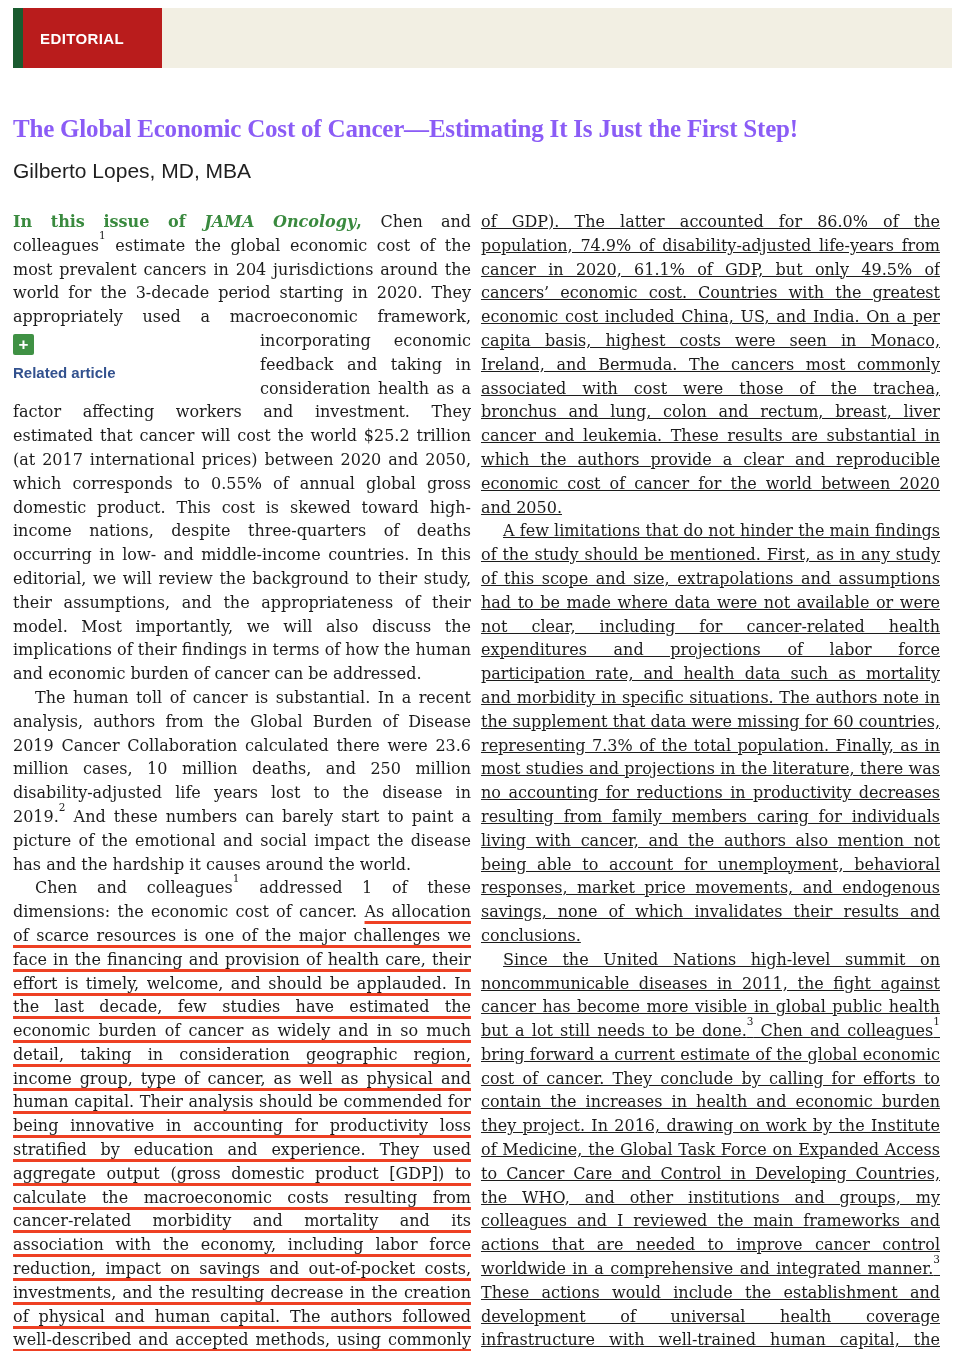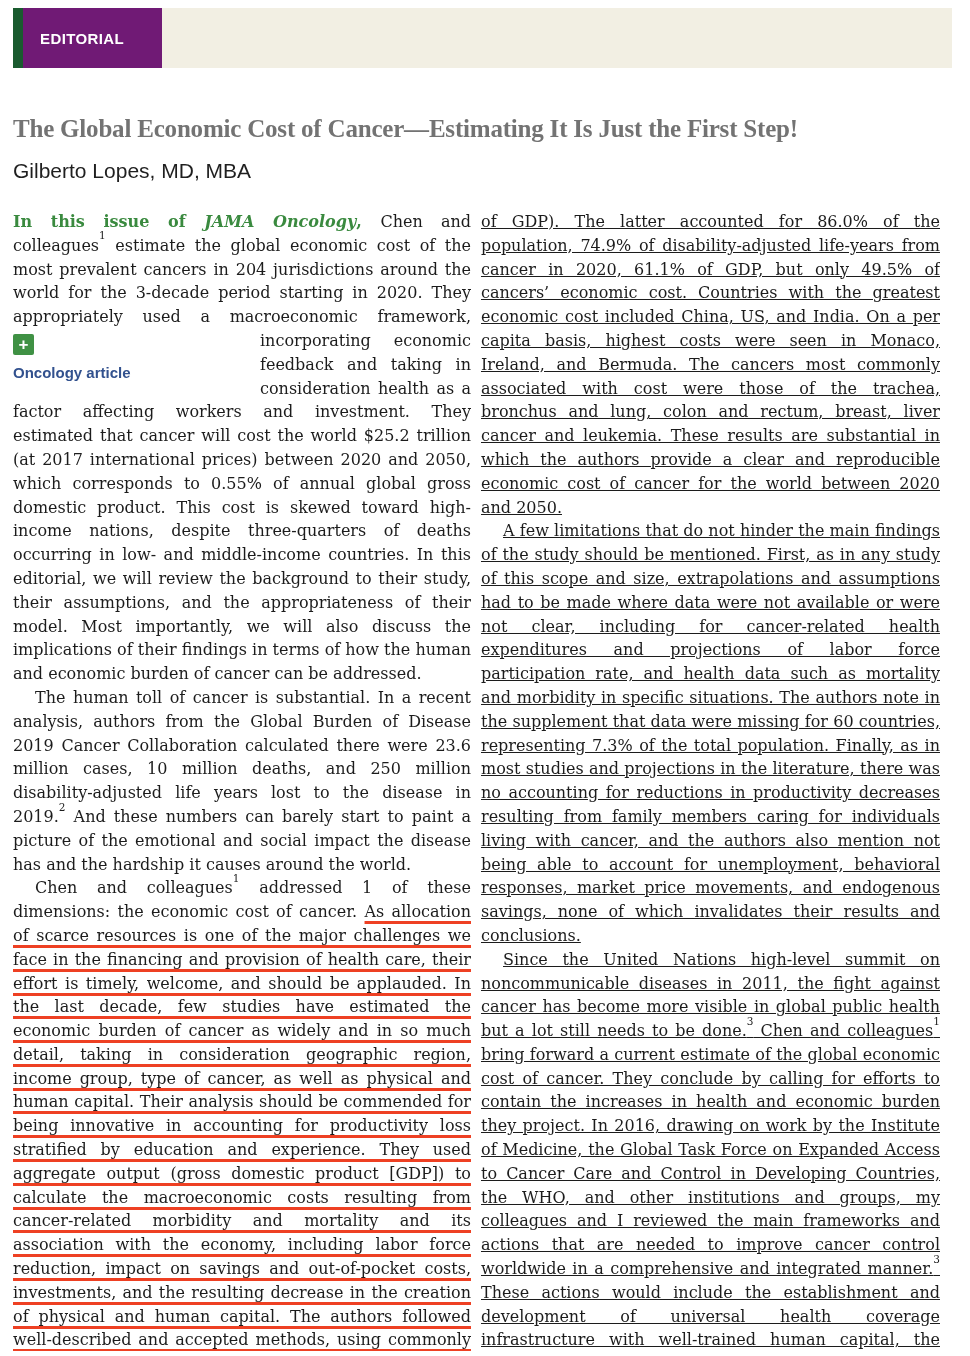--- a/index.html
+++ b/index.html
@@ -19,21 +19,21 @@
     align-items: stretch;
     margin: 8px 18px 0 13px;
     height: 60px;
   }
   .banner-stripe {
     width: 10px;
     background: #1a5b2f;
   }
   .kicker-box {
     width: 139px;
-    background: #701a75;
+    background: #b91c1c;
     display: flex;
     align-items: center;
     padding-left: 17px;
   }
   .kicker-label {
     font-family: "Liberation Sans", sans-serif;
     font-weight: bold;
     font-size: 15px;
     letter-spacing: 0.4px;
     color: #ffffff;
@@ -42,21 +42,21 @@
     flex: 1;
     background: #f2efe3;
   }
   
   .title {
     margin: 47px 18px 0 13px;
     font-family: "Liberation Serif", serif;
     font-weight: bold;
     font-size: 25px;
     letter-spacing: -0.2px;
-    color: #737373;
+    color: #8b5cf6;
     white-space: nowrap;
   }
   .author {
     margin: 16px 18px 0 13px;
     font-family: "Liberation Sans", sans-serif;
     font-size: 21px;
     color: #1f1f1f;
   }
   
   .content {
@@ -140,21 +140,21 @@
   </div>
 
   <h1 class="title">The Global Economic Cost of Cancer—Estimating It Is Just the First Step!</h1>
   <div class="author">Gilberto Lopes, MD, MBA</div>
 
   <div class="content">
 
     <div class="col col-left">
       <p class="para"><span class="lead">In this issue of </span><span class="lead italic">JAMA Oncology</span><span class="lead">, </span><span>Chen and colleagues</span><sup class="ref">1</sup><span> estimate the global economic cost of the most prevalent cancers in 204 jurisdictions around the world for the 3-decade period starting in 2020. They appropriately used a macroeconomic </span><span class="related-float">
             <span class="plus-icon">+</span>
-            <span class="related-label">Oncology article</span>
+            <span class="related-label">Related article</span>
           </span><span>framework, incorporating economic feedback and taking in consideration health as a factor affecting workers and investment. They estimated that cancer will cost the world $25.2 trillion (at 2017 international prices) between 2020 and 2050, which corresponds to 0.55% of annual global gross domestic product. This cost is skewed toward high-income nations, despite three-quarters of deaths occurring in low- and middle-income countries. In this editorial, we will review the background to their study, their assumptions, and the appropriateness of their model. Most importantly, we will also discuss the implications of their findings in terms of how the human and economic burden of cancer can be addressed.</span></p>
 
       <p class="para indent"><span>The human toll of cancer is substantial. In a recent analysis, authors from the Global Burden of Disease 2019 Cancer Collaboration calculated there were 23.6 million cases, 10 million deaths, and 250 million disability-adjusted life years lost to the disease in 2019.</span><sup class="ref">2</sup><span> And these numbers can barely start to paint a picture of the emotional and social impact the disease has and the hardship it causes around the world.</span></p>
 
       <p class="para indent"><span>Chen and colleagues</span><sup class="ref">1</sup><span> addressed 1 of these dimensions: the economic cost of cancer. </span><span class="redline">As allocation of scarce resources is one of the major challenges we face in the financing and provision of health care, their effort is timely, welcome, and should be applauded. In the last decade, few studies have estimated the economic burden of cancer as widely and in so much detail, taking in consideration geographic region, income group, type of cancer, as well as physical and human capital. Their analysis should be commended for being innovative in accounting for productivity loss stratified by education and experience. They used aggregate output (gross domestic product [GDP]) to calculate the macroeconomic costs resulting from cancer-related morbidity and mortality and its association with the economy, including labor force reduction, impact on savings and out-of-pocket costs, investments, and the resulting decrease in the creation of physical and human capital. The authors followed well-described and accepted methods, using commonly cited databases and authors. Overall, the territories included cover more than 99% of the globe and the diseases selected represent the greatest burden for cancer.</span></p>
     </div>
 
     <div class="col col-right">
       <p class="para">of GDP). The latter accounted for 86.0% of the population, 74.9% of disability-adjusted life-years from cancer in 2020, 61.1% of GDP, but only 49.5% of cancers’ economic cost. Countries with the greatest economic cost included China, US, and India. On a per capita basis, highest costs were seen in Monaco, Ireland, and Bermuda. The cancers most commonly associated with cost were those of the trachea, bronchus and lung, colon and rectum, breast, liver cancer and leukemia. These results are substantial in which the authors provide a clear and reproducible economic cost of cancer for the world between 2020 and 2050.</p>
 

